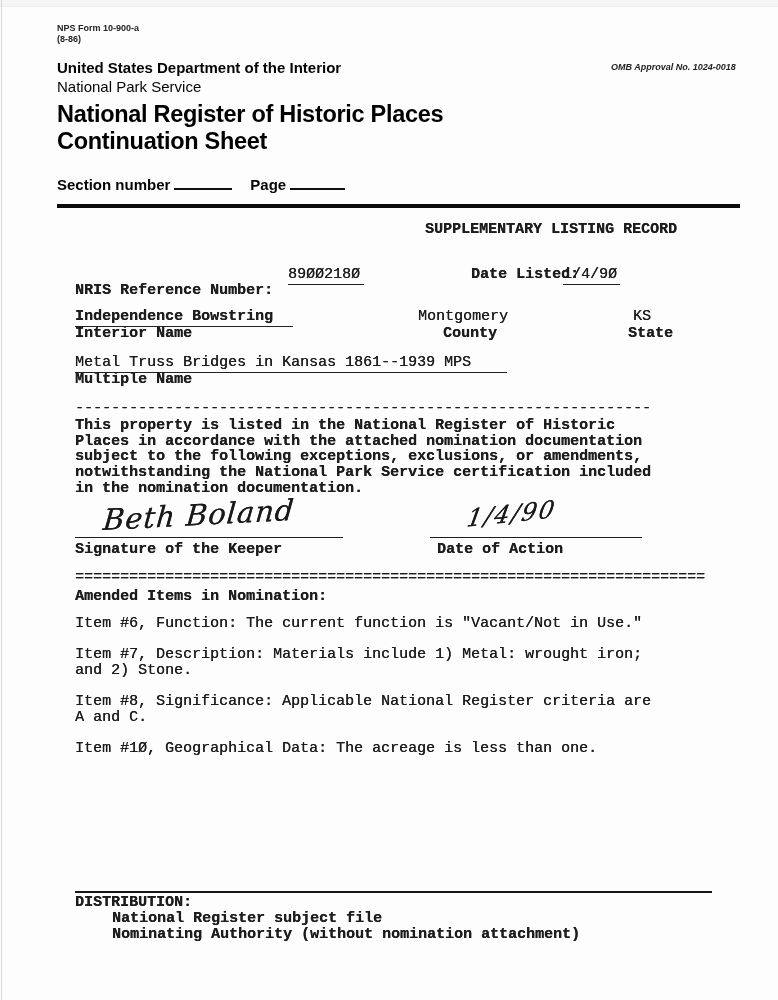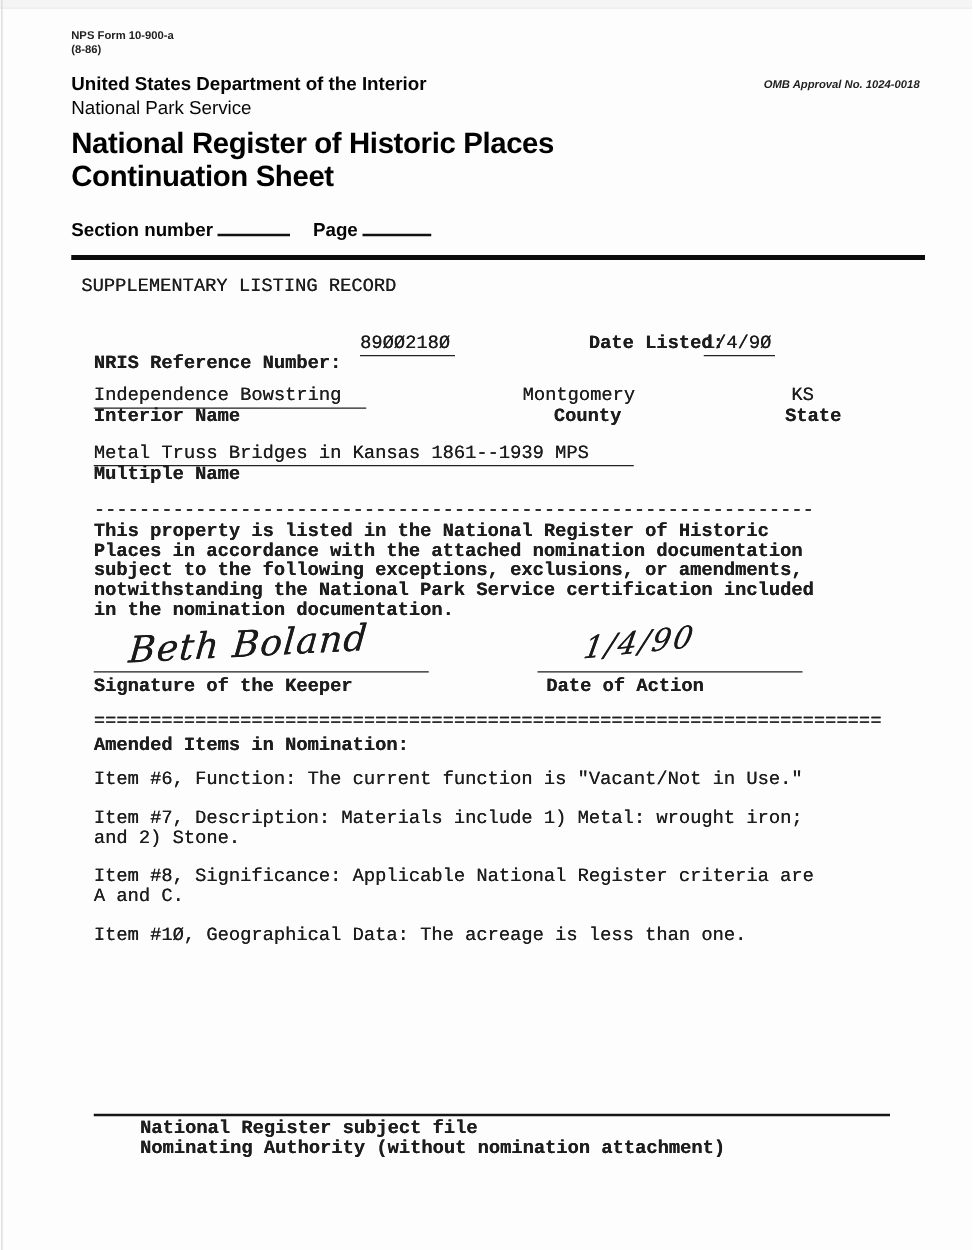--- a/index.html
+++ b/index.html
@@ -26,29 +26,29 @@
   .w55 { width:55px; margin-left:4px; }
   .page-label { margin-left:14px; }
   .thick-rule { left:57px; top:204px; width:683px; height:4px; background:#0c0c0c; }
 
   
   .mono { font-family:"Liberation Mono","DejaVu Sans Mono",monospace; font-size:15px; color:#1d1d1d; text-shadow:0.2px 0 0 currentColor; }
   .b { font-weight:700; }
   .pre { white-space:pre-line; }
   .u { border-bottom:1.5px solid #222; padding-bottom:1px; }
 
-  .slr-heading { left:65px; top:221px; width:600px; text-align:left; font-weight:400; }
+  .slr-heading { left:77px; top:221px; width:600px; text-align:right; font-weight:700; }
   .nris-row { left:75px; top:266px; width:640px; height:20px; }
   .nris-label { left:0; top:16px; }
   .nris-value { left:213px; top:0; padding-right:4px; }
   .datelisted-label { left:369px; top:0;margin-left:27px; }
   .datelisted-value { left:488px; top:0; padding-right:3px; }
 
   .prop-block { left:75px; top:308px; width:640px; height:36px; }
-  .prop-value { left:0; top:0; padding-right:20px; }
+  .prop-value { left:0; top:0; padding-right:20px;font-weight:bold; }
   .county-value { left:343px; top:0; }
   .state-value { left:558px; top:0; }
   .prop-label { left:0; top:16.5px; }
   .county-label { left:368px; top:16.5px; }
   .state-label { left:553px; top:16.5px; }
 
   .multi-block { left:75px; top:354px; width:640px; height:36px; }
   .multi-value { left:0; top:0; padding-right:36px; }
   .multi-label { left:0; top:16.5px; }
 
@@ -154,16 +154,17 @@
   <div class="abs mono amend-items">
     <p class="pre">Item #6, Function:  The current function is "Vacant/Not in Use."</p>
     <p class="pre">Item #7, Description:  Materials include 1) Metal: wrought iron;
 and 2) Stone.</p>
     <p class="pre">Item #8, Significance:  Applicable National Register criteria are
 A and C.</p>
     <p class="pre">Item #1Ø, Geographical Data:  The acreage is less than one.</p>
   </div>
 
   <div class="abs mono b distribution">
+    <div>DISTRIBUTION:</div>
     <div class="dist-line">National Register subject file</div>
     <div class="dist-line">Nominating Authority (without nomination attachment)</div>
   </div>
 </div>
 
 </body></html>

